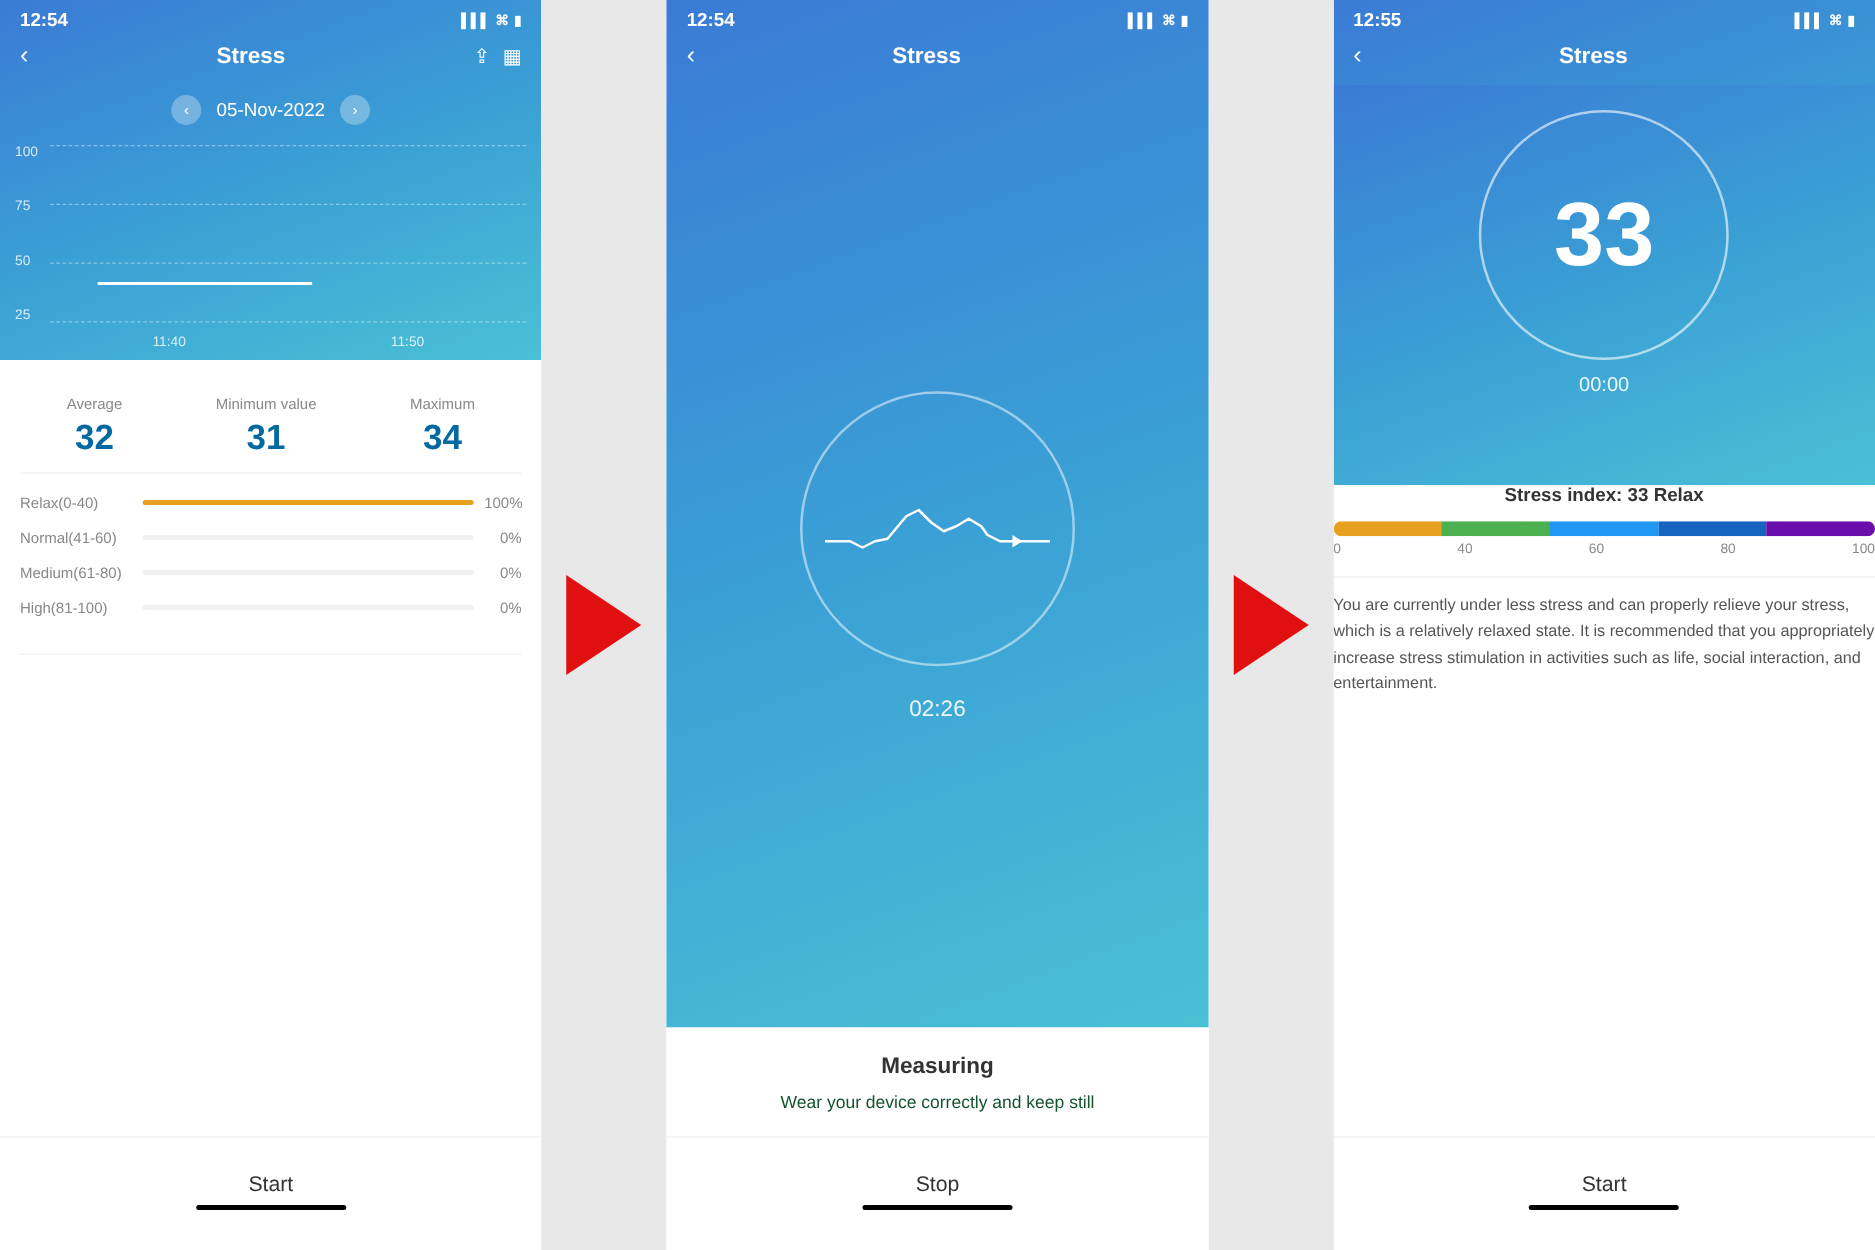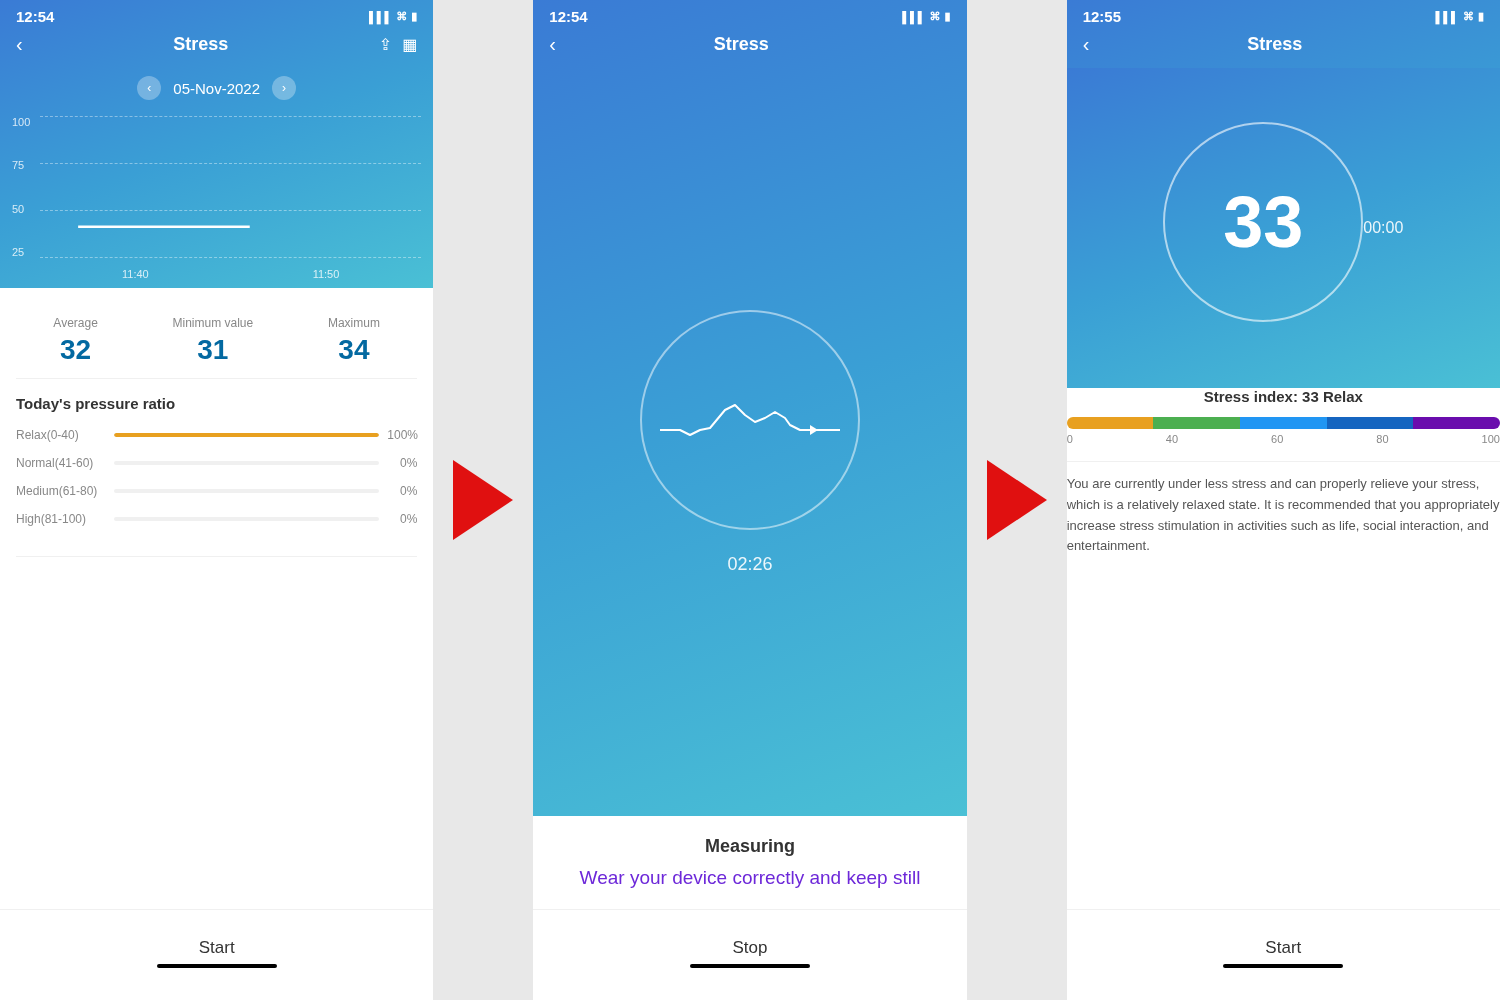--- a/index.html
+++ b/index.html
@@ -307,31 +307,30 @@
     }
 
     .measuring-title {
       font-size: 18px;
       font-weight: 600;
       color: #333;
       margin-bottom: 10px;
     }
 
     .measuring-subtitle {
-      font-size: 19px;
-      color: #6d28d9;
+      font-size: 14px;
+      color: #14532d;
     }
 
     
     .result-blue {
       background: linear-gradient(160deg, #3a7bd5 0%, #3a9fd5 50%, #4ac0d5 100%);
       display: flex;
-      flex-direction: row;
-      align-items: center;
-      justify-content: center;
+      flex-direction: column;
+      align-items: center;
       padding: 20px;
       min-height: 320px;
     }
 
     .score-circle {
       width: 200px;
       height: 200px;
       border-radius: 50%;
       border: 2px solid rgba(255,255,255,0.6);
       display: flex;
@@ -465,21 +464,20 @@
         <div class="stat-label">Minimum value</div>
         <div class="stat-value">31</div>
       </div>
       <div class="stat-item">
         <div class="stat-label">Maximum</div>
         <div class="stat-value">34</div>
       </div>
     </div>
 
     <div class="pressure-section">
-      <div class="pressure-title">Today's pressure ratio</div>
 
       <div class="pressure-row">
         <span class="pressure-label">Relax(0-40)</span>
         <div class="pressure-bar-bg">
           <div class="pressure-bar-fill" style="width:100%;background:#e8a020;"></div>
         </div>
         <span class="pressure-pct">100%</span>
       </div>
 
       <div class="pressure-row">

